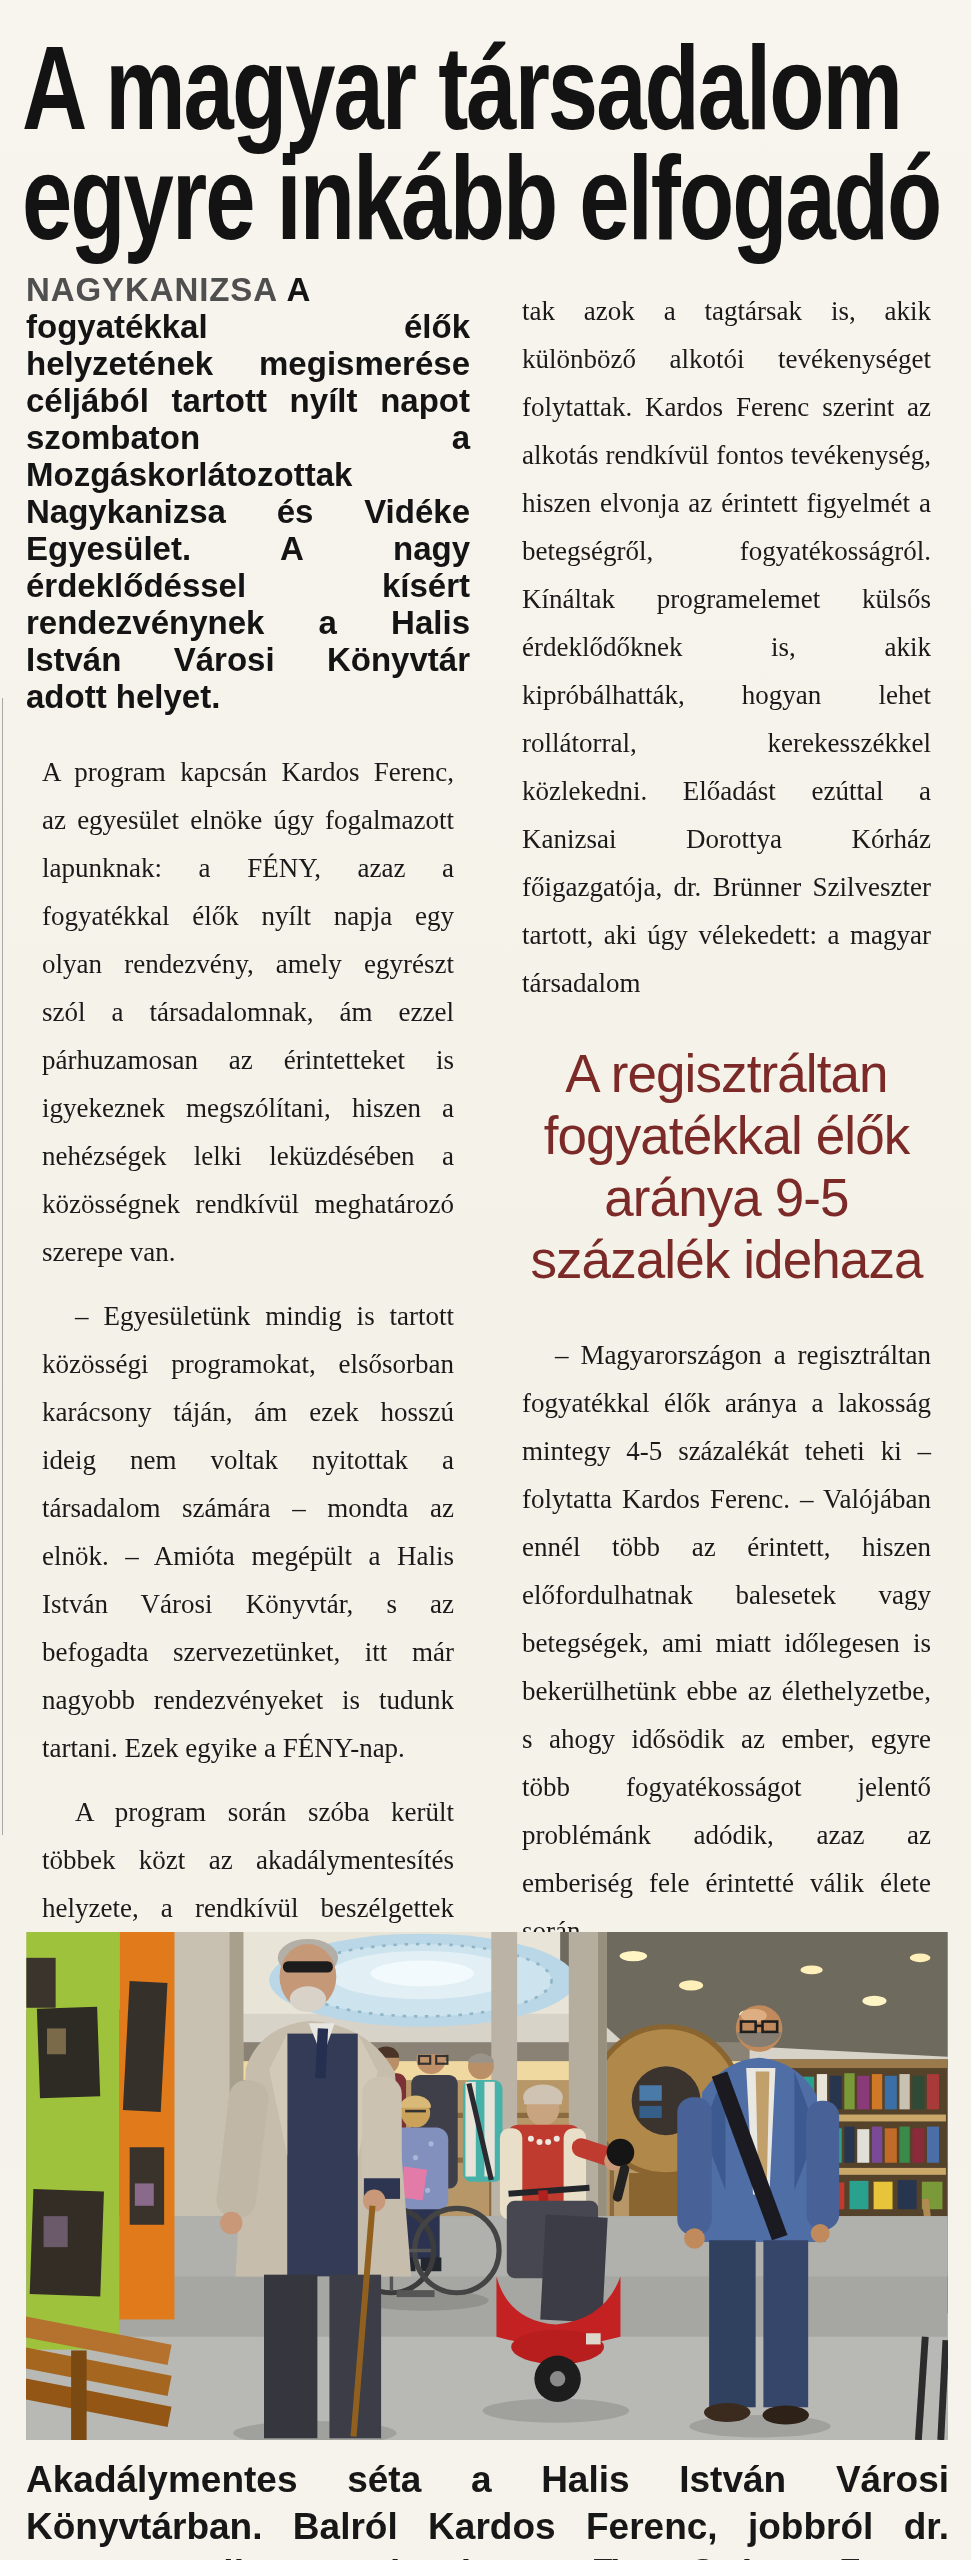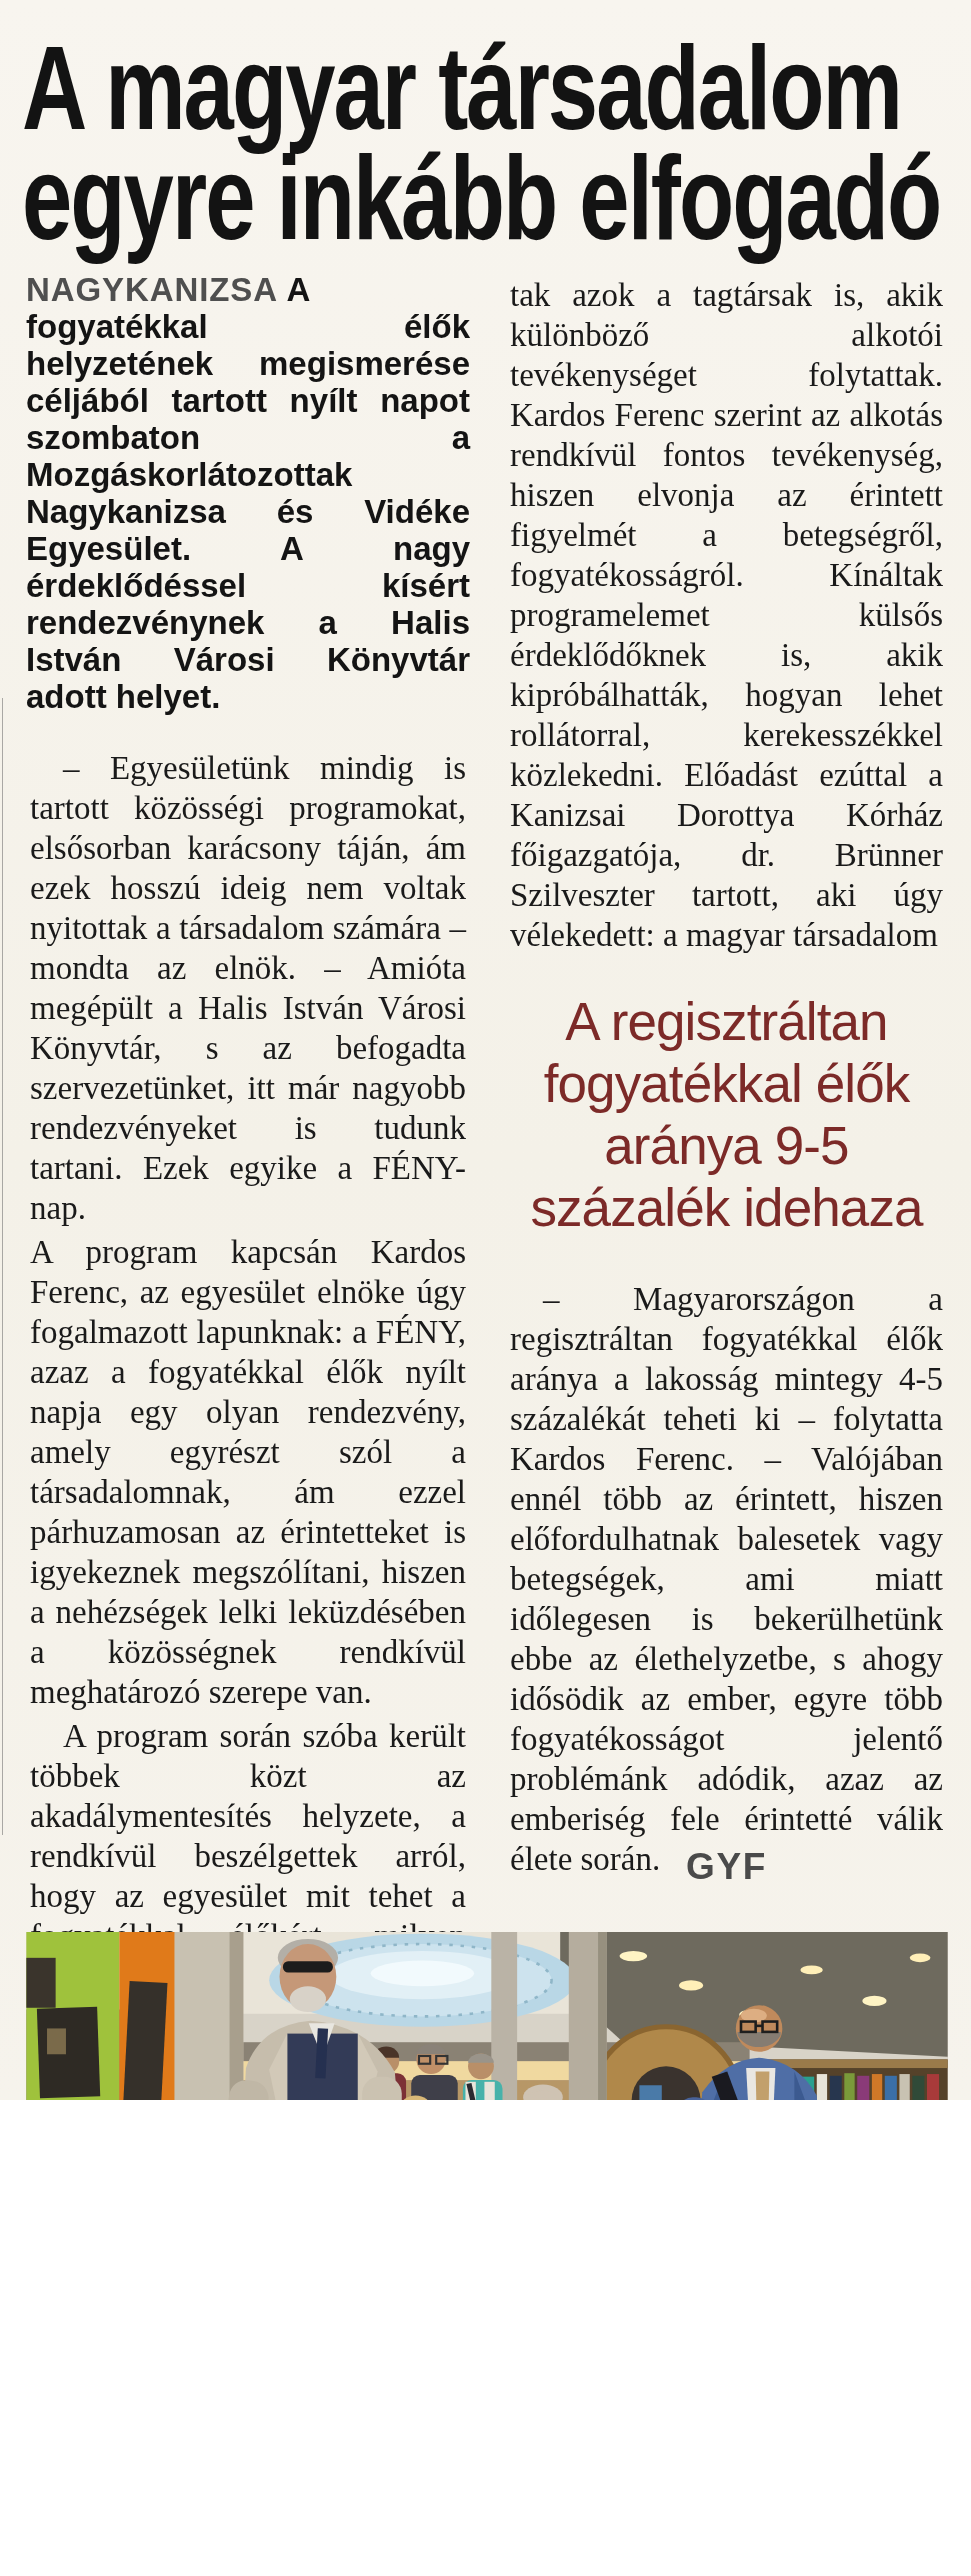--- a/index.html
+++ b/index.html
@@ -1,35 +1,35 @@
 <!DOCTYPE html>
 <html lang="hu" style="font-size:13.8px"><head>
 <meta charset="utf-8">
 <style>
   html,body{margin:0;padding:0;}
   .page{
-    position:relative;width:971px;height:2100px;overflow:hidden;
+    position:relative;width:971px;height:2560px;overflow:hidden;
     background:linear-gradient(180deg,#f8f5ef 0%,#f4f1e8 55%,#f6f3ec 100%);
     font-family:"Liberation Serif",serif;color:#1a1a1a;
   }
   .title{
     position:absolute;left:22.4px;top:33px;margin:0;
     font-family:"Liberation Sans",sans-serif;font-weight:bold;color:#131313;
     font-size:119px;line-height:110px;letter-spacing:-2.6px;white-space:nowrap;
     transform:scaleX(0.76);transform-origin:0 0;width:1292px;
   }
   .col{position:absolute;top:271px;text-align:justify;}
   .col-left{left:26px;width:444px;}
   .col-right{left:506px;width:441px;}
   .lead{
     margin:0 0 33px 0;font-family:"Liberation Sans",sans-serif;font-weight:bold;
     font-size:33px;line-height:37px;color:#141414;
   }
   .loc{color:#4f4f4f;margin-right:8.6px;letter-spacing:0.9px;}
-  p.body{margin:4px;font-size:33px;line-height:40px;hyphens:auto;}
+  p.body{margin:16px;font-size:27px;line-height:48px;hyphens:auto;}
   p.ind{text-indent:33px;}
   .pullquote{
     margin:36px 0 40px 0;text-align:center;
     font-family:"Liberation Sans",sans-serif;font-weight:normal;
     font-size:53px;line-height:62px;letter-spacing:-0.9px;color:#7c2a28;
   }
   .byline{
     margin-top:-37px;text-align:center;
     font-family:"Liberation Sans",sans-serif;font-weight:bold;
     font-size:37px;color:#4a4a4a;letter-spacing:1.7px;
@@ -57,22 +57,22 @@
 
 <div class="page">
 
   <h1 class="title">
     <div>A magyar társadalom</div>
     <div>egyre inkább elfogadó</div>
   </h1>
 
   <div class="col col-left">
     <p class="lead"><span class="loc">NAGYKANIZSA</span><span>A fogyatékkal élők helyzetének megismerése céljából tartott nyílt napot szombaton a Mozgáskorlátozottak Nagykanizsa és Vidéke Egyesület. A nagy érdeklődéssel kísért rendezvénynek a Halis István Városi Könyvtár adott helyet.</span></p>
+    <p class="body">A program kapcsán Kardos Ferenc, az egyesület elnöke úgy fogalmazott lapunknak: a FÉNY, azaz a fogyatékkal élők nyílt napja egy olyan rendezvény, amely egyrészt szól a társadalomnak, ám ezzel párhuzamosan az érintetteket is igyekeznek megszólítani, hiszen a nehézségek lelki leküzdésében a közösségnek rendkívül meghatározó szerepe van.</p>
     <p class="body ind">– Egyesületünk mindig is tartott közösségi programokat, elsősorban karácsony táján, ám ezek hosszú ideig nem voltak nyitottak a társadalom számára – mondta az elnök. – Amióta megépült a Halis István Városi Könyvtár, s az befogadta szervezetünket, itt már nagyobb rendezvényeket is tudunk tartani. Ezek egyike a FÉNY-nap.</p>
-    <p class="body">A program kapcsán Kardos Ferenc, az egyesület elnöke úgy fogalmazott lapunknak: a FÉNY, azaz a fogyatékkal élők nyílt napja egy olyan rendezvény, amely egyrészt szól a társadalomnak, ám ezzel párhuzamosan az érintetteket is igyekeznek megszólítani, hiszen a nehézségek lelki leküzdésében a közösségnek rendkívül meghatározó szerepe van.</p>
     <p class="body ind">A program során szóba került többek közt az akadálymentesítés helyzete, a rendkívül beszélgettek arról, hogy az egyesület mit tehet a fogyatékkal élőkért, milyen érdekérvényesítő lehetőségeik vannak, illetve bemutatkoz-</p>
   </div>
 
   <div class="col col-right">
     <p class="body">tak azok a tagtársak is, akik különböző alkotói tevékenységet folytattak. Kardos Ferenc szerint az alkotás rendkívül fontos tevékenység, hiszen elvonja az érintett figyelmét a betegségről, fogyatékosságról. Kínáltak programelemet külsős érdeklődőknek is, akik kipróbálhatták, hogyan lehet rollátorral, kerekesszékkel közlekedni. Előadást ezúttal a Kanizsai Dorottya Kórház főigazgatója, dr. Brünner Szilveszter tartott, aki úgy vélekedett: a magyar társadalom</p>
     <div class="pullquote">A regisztráltan fogyatékkal élők aránya 9-5 százalék idehaza</div>
     <p class="body ind">– Magyarországon a regisztráltan fogyatékkal élők aránya a lakosság mintegy 4-5 százalékát teheti ki – folytatta Kardos Ferenc. – Valójában ennél több az érintett, hiszen előfordulhatnak balesetek vagy betegségek, ami miatt időlegesen is bekerülhetünk ebbe az élethelyzetbe, s ahogy idősödik az ember, egyre több fogyatékosságot jelentő problémánk adódik, azaz az emberiség fele érintetté válik élete során.</p>
     <div class="byline">GYF</div>
   </div>
 

